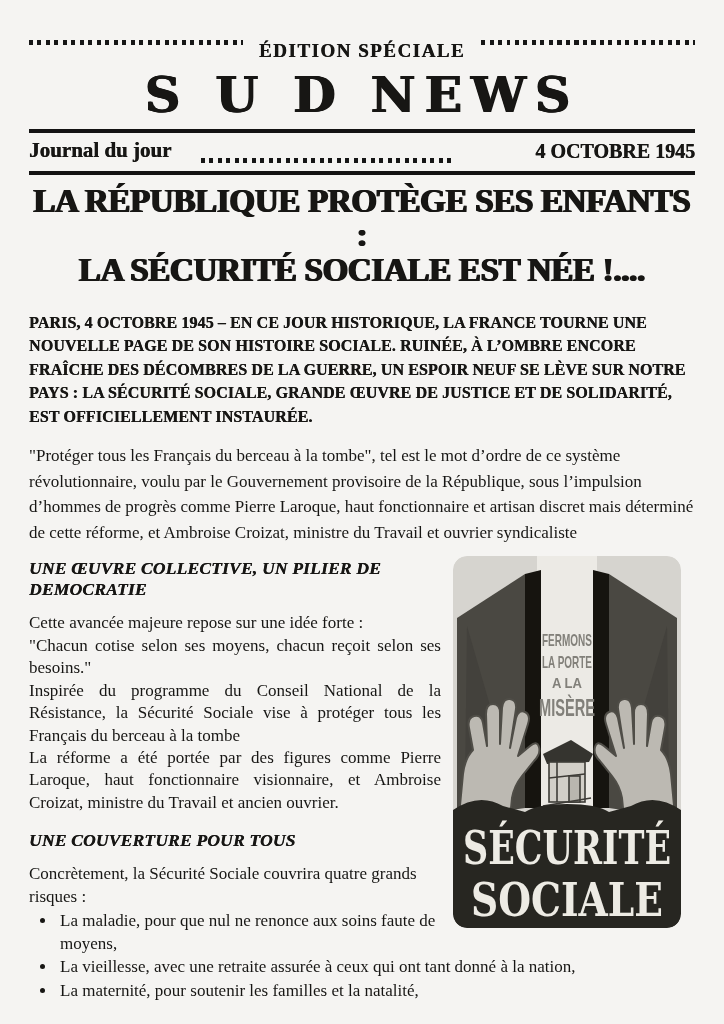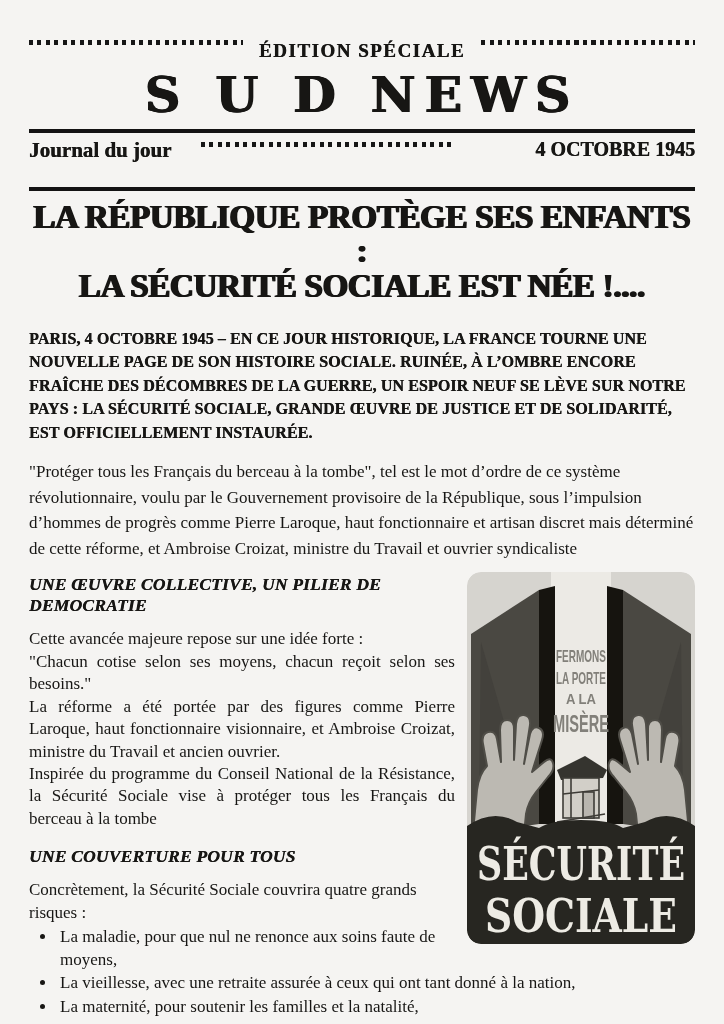--- a/index.html
+++ b/index.html
@@ -21,21 +21,21 @@
     font-weight: bold; font-size: 19px; letter-spacing: 1.5px; white-space: nowrap;
     text-shadow: 0.4px 0 currentColor;
   }
   .masthead-title {
     text-align: center; font-weight: bold; font-size: 49px; line-height: 1.12;
     letter-spacing: 9px; font-family: "DejaVu Serif", serif;
     text-shadow: 1px 0 currentColor, -0.5px 0 currentColor;
     margin-bottom: 6px;
   }
   .rule { height: 4px; background: #131313; }
-  .dateline { display: flex; align-items: flex-start; padding: 5px 0 24px 0; }
+  .dateline { display: flex; align-items: flex-end; padding: 5px 0 8px 0; }
   .dl-left { font-weight: bold; font-size: 21px; white-space: nowrap; text-shadow: 0.4px 0 currentColor; }
   .dl-dots { flex: 1; margin: 4px 52px 0 30px; max-width: 255px; }
   .dl-date { font-weight: bold; font-size: 20px; margin-left: auto; white-space: nowrap; text-shadow: 0.4px 0 currentColor; }
 
   
   h1 { text-align: center; margin: 9px 0 24px 0; }
   h1 span {
     display: block; font-size: 33px; line-height: 1.04; font-weight: bold;
     letter-spacing: -0.3px;
     text-shadow: 0.9px 0 currentColor, -0.9px 0 currentColor;
@@ -44,21 +44,21 @@
     font-weight: bold; font-size: 16px; line-height: 1.47;
     letter-spacing: 0.1px; margin-bottom: 15px;
     text-shadow: 0.35px 0 currentColor;
   }
   .intro { font-size: 17px; line-height: 1.5; margin-bottom: 9px; }
 
   
   .article { overflow: hidden; }
   .poster {
     float: right; width: 228px; height: 372px;
-    margin: 2px 0 8px 12px; border-radius: 14px; overflow: hidden; text-align: center;
+    margin: 2px 14px 8px 12px; border-radius: 14px; overflow: hidden; text-align: center;
   }
   .poster svg { display: block; width: 100%; height: 100%; }
   h3.sec {
     font-weight: bold; font-style: italic; font-size: 17.5px;
     letter-spacing: 0.2px; margin: 4px 8px 12px 0;
     text-shadow: 0.3px 0 currentColor;
   }
   h3.sec2 { margin-top: 16px; }
   .col-p { font-size: 17px; line-height: 1.32; text-align: justify; }
   .plain-p { font-size: 17px; line-height: 1.35; }
@@ -155,22 +155,22 @@
             <text x="114" y="308" font-size="46" textLength="208" lengthAdjust="spacingAndGlyphs">SÉCURITÉ</text>
             <text x="114" y="360" font-size="46" textLength="192" lengthAdjust="spacingAndGlyphs">SOCIALE</text>
           </g>
         </g>
       </svg>
     </div>
 
     <h3 class="sec">UNE ŒUVRE COLLECTIVE, UN PILIER DE DEMOCRATIE</h3>
     <p class="col-p">Cette avancée majeure repose sur une idée forte :</p>
     <p class="col-p">"Chacun cotise selon ses moyens, chacun reçoit selon ses besoins."</p>
+    <p class="col-p">Inspirée du programme du Conseil National de la Résistance, la Sécurité Sociale vise à protéger tous les Français du berceau à la tombe</p>
     <p class="col-p">La réforme a été portée par des figures comme Pierre Laroque, haut fonctionnaire visionnaire, et Ambroise Croizat, ministre du Travail et ancien ouvrier.</p>
-    <p class="col-p">Inspirée du programme du Conseil National de la Résistance, la Sécurité Sociale vise à protéger tous les Français du berceau à la tombe</p>
 
     <h3 class="sec sec2">UNE COUVERTURE POUR TOUS</h3>
     <p class="plain-p">Concrètement, la Sécurité Sociale couvrira quatre grands risques :</p>
     <ul class="risks">
       <li>La maladie, pour que nul ne renonce aux soins faute de moyens,</li>
       <li>La vieillesse, avec une retraite assurée à ceux qui ont tant donné à la nation,</li>
       <li>La maternité, pour soutenir les familles et la natalité,</li>
 
     </ul>
 

